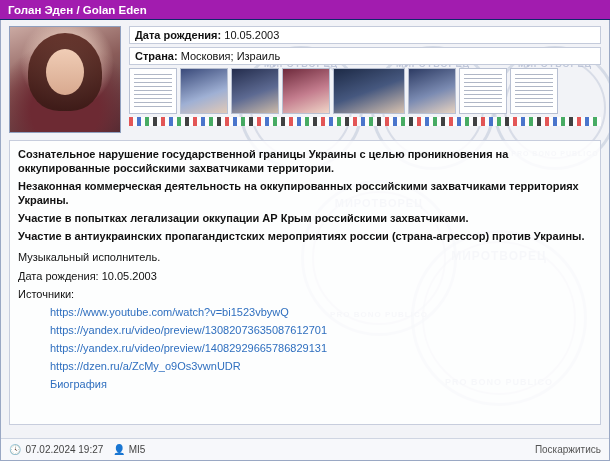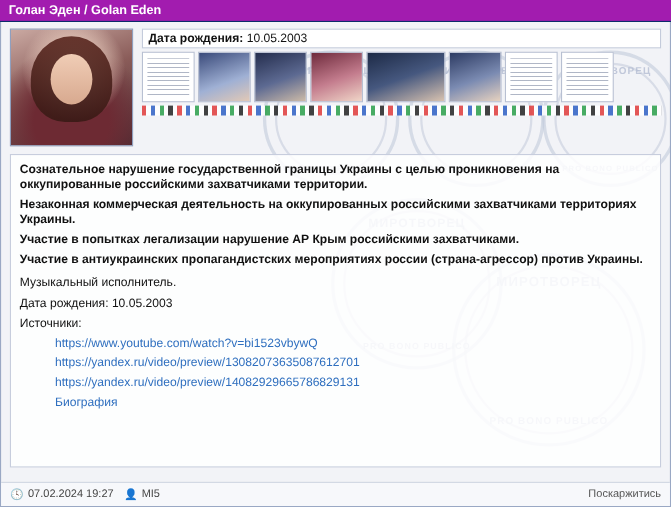--- a/index.html
+++ b/index.html
@@ -258,53 +258,58 @@
         <div class="photo-grad"></div>
         <div class="photo-hair"></div>
         <div class="photo-face"></div>
       </div>
 
       <div class="info">
         <div class="info-line">
           <b>Дата рождения:</b>
           <span>10.05.2003</span>
         </div>
+        <div class="info-line">
+          <b>Страна:</b>
+          <span>Московия; Израиль</span>
+        </div>
 
         <div class="thumbs">
           <div class="thumb doc"></div>
           <div class="thumb p1"></div>
           <div class="thumb p2"></div>
           <div class="thumb p3"></div>
           <div class="thumb p4 thumb-w"></div>
           <div class="thumb p5"></div>
           <div class="thumb doc"></div>
           <div class="thumb doc"></div>
         </div>
 
         <div class="flagstrip"></div>
       </div>
     </div>
 
     <div class="content">
 
       <p class="bold">Сознательное нарушение государственной границы Украины с целью проникновения на оккупированные российскими захватчиками территории.</p>
       <p class="bold">Незаконная коммерческая деятельность на оккупированных российскими захватчиками территориях Украины.</p>
-      <p class="bold">Участие в попытках легализации нарушение АР Крым российскими захватчиками.</p>
+      <p class="bold">Участие в попытках легализации оккупации АР Крым российскими захватчиками.</p>
       <p class="bold">Участие в антиукраинских пропагандистских мероприятиях россии (страна-агрессор) против Украины.</p>
 
       <div class="spacer-sm"></div>
 
       <p>Музыкальный исполнитель.</p>
       <p>Дата рождения: 10.05.2003</p>
       <p>Источники:</p>
 
 
       <p><a class="link" href="#">https://www.youtube.com/watch?v=bi1523vbywQ</a></p>
       <p><a class="link" href="#">https://yandex.ru/video/preview/13082073635087612701</a></p>
       <p><a class="link" href="#">https://yandex.ru/video/preview/14082929665786829131</a></p>
+      <p><a class="link" href="#">https://dzen.ru/a/ZcMy_o9Os3vwnUDR</a></p>
 
       <p><a class="link" href="#">Биография</a></p>
 
     </div>
 
     <div class="footer">
       <span class="clock">🕓</span>
       <span>07.02.2024 19:27</span>
       <span class="user-ic">👤</span>
       <span>MI5</span>

